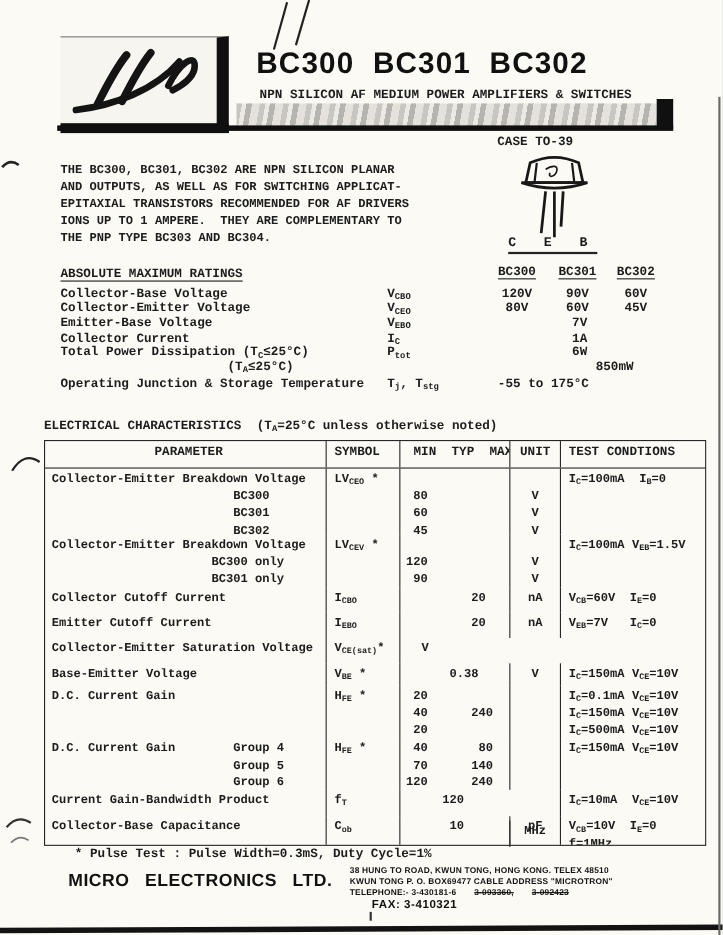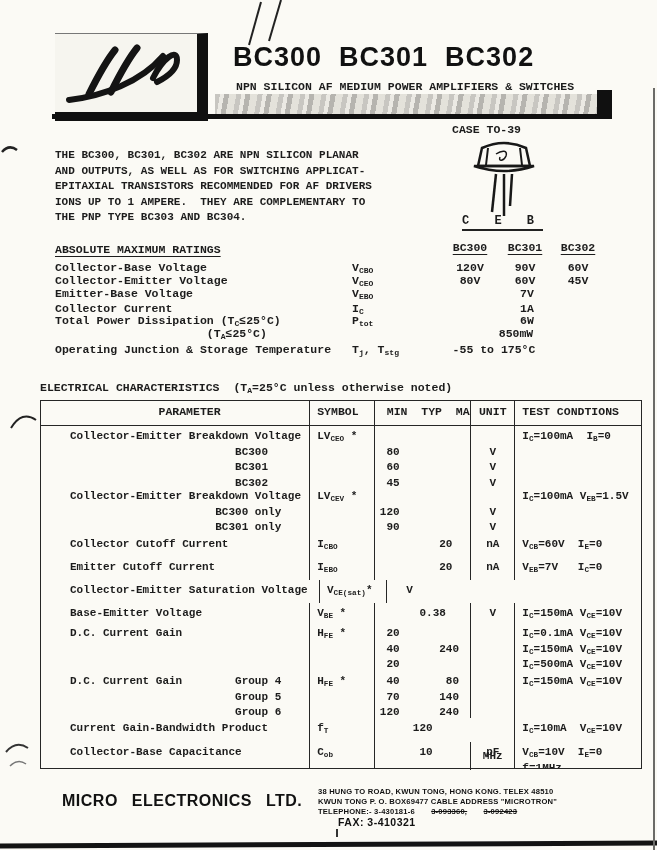--- a/index.html
+++ b/index.html
@@ -34,21 +34,21 @@
   .r-sym{position:absolute;left:297px;white-space:pre;}
   .r-val{position:absolute;width:56px;text-align:center;}
   .r-span{position:absolute;width:120px;text-align:center;}
 
   
   #elec-heading{left:40px;top:381px;font-size:11.5px;}
   #elec-heading .note{margin-left:14px;}
   #etable{left:40px;top:400px;width:600px;border:1.5px solid #262626;background:transparent;}
   .trow{display:flex;width:600px;}
   .tcell{box-sizing:border-box;overflow:hidden;}
-  .c-param{width:255px;padding:3px 0 0 6px;margin-left:23px;}
+  .c-param{width:255px;padding:3px 0 0 6px;}
   .c-sym{width:67px;border-left:1.5px solid #262626;padding:3px 0 0 7px;}
   .c-mtm{width:100px;border-left:1.5px solid #262626;padding:3px 0 0 5px;}
   .c-unit{width:46px;border-left:1.5px solid #262626;padding:3px 0 0 0;}
   .c-cond{width:131.5px;border-left:1.5px solid #262626;padding:3px 0 0 7px;}
   .c-unit .ln{text-align:center;white-space:normal;}
   #ehead{border-bottom:1.5px solid #262626;height:24px;font-size:11.5px;}
   #ehead .tcell{padding-top:4px;height:24px;}
   #ehead .c-param,#ehead .c-unit{text-align:center;}
   #etable{font-size:11px;}
 
@@ -137,21 +137,21 @@
         <span class="r-span" style="left: 412px;">1A</span>
       </div>
       <div class="r-row" style="top: 53px;">
         <span class="r-param">Total Power Dissipation (T<sub>C</sub>≤25°C)</span>
         <span class="r-sym">P<sub>tot</sub></span>
         <span class="r-span" style="left: 412px;">6W</span>
       </div>
       <div class="r-row" style="top: 66px;">
         <span class="r-param">                      (T<sub>A</sub>≤25°C)</span>
         <span class="r-sym"></span>
-        <span class="r-span" style="left: 401px;">850mW</span>
+        <span class="r-span" style="left: 401px; text-align: right;">850mW</span>
       </div>
       <div class="r-row" style="top: 82px;">
         <span class="r-param">Operating Junction &amp; Storage Temperature</span>
         <span class="r-sym">T<sub>j</sub>, T<sub>stg</sub></span>
         <span class="r-span" style="left: 379px;">-55 to 175°C</span>
       </div>
     </div>
 
   <svg class="abs" style="left:0;top:140px;" width="30" height="20">
     <path d="M2,12 Q9,4 17,10" stroke="#222" stroke-width="2.5" fill="none"></path>
@@ -264,21 +264,21 @@
           <div class="tcell c-param" style="height: 23px;">
             <div class="ln">Collector-Emitter Saturation Voltage</div>
           </div>
           <div class="tcell c-sym" style="height: 23px;">
             <div class="ln">V<sub>CE(sat)</sub>*</div>
           </div>
           <div class="tcell c-unit" style="height: 23px;">
             <div class="ln">V</div>
           </div>
         </div>
-        <div class="trow" style="height: 20px; justify-content: center;">
+        <div class="trow" style="height: 20px;">
           <div class="tcell c-param" style="height: 20px;">
             <div class="ln">Base-Emitter Voltage</div>
           </div>
           <div class="tcell c-sym" style="height: 20px;">
             <div class="ln">V<sub>BE</sub> *</div>
           </div>
           <div class="tcell c-mtm" style="height: 20px;">
             <div class="ln">      0.38</div>
           </div>
           <div class="tcell c-unit" style="height: 20px;">
@@ -357,20 +357,21 @@
             <div class="ln">pF</div>
           </div>
           <div class="tcell c-cond" style="height: 26px;">
             <div class="ln">V<sub>CB</sub>=10V  I<sub>E</sub>=0</div>
             <div class="ln">f=1MHz</div>
           </div>
         </div>
       </div>
   </div>
 
+  <div class="abs mono" id="footnote">* Pulse Test : Pulse Width=0.3mS, Duty Cycle=1%</div>
   <div class="abs sans" id="company">MICRO ELECTRONICS LTD.</div>
   <div class="abs sans" id="addr">
     <div>38 HUNG TO ROAD, KWUN TONG, HONG KONG.    TELEX 48510</div>
     <div>KWUN TONG P. O. BOX69477 CABLE ADDRESS  "MICROTRON"</div>
     <div>
       <span>TELEPHONE:-   3-430181-6</span>
       <span class="struck">3-093360,</span>
       <span class="struck">3-092423</span>
     </div>
   </div>

